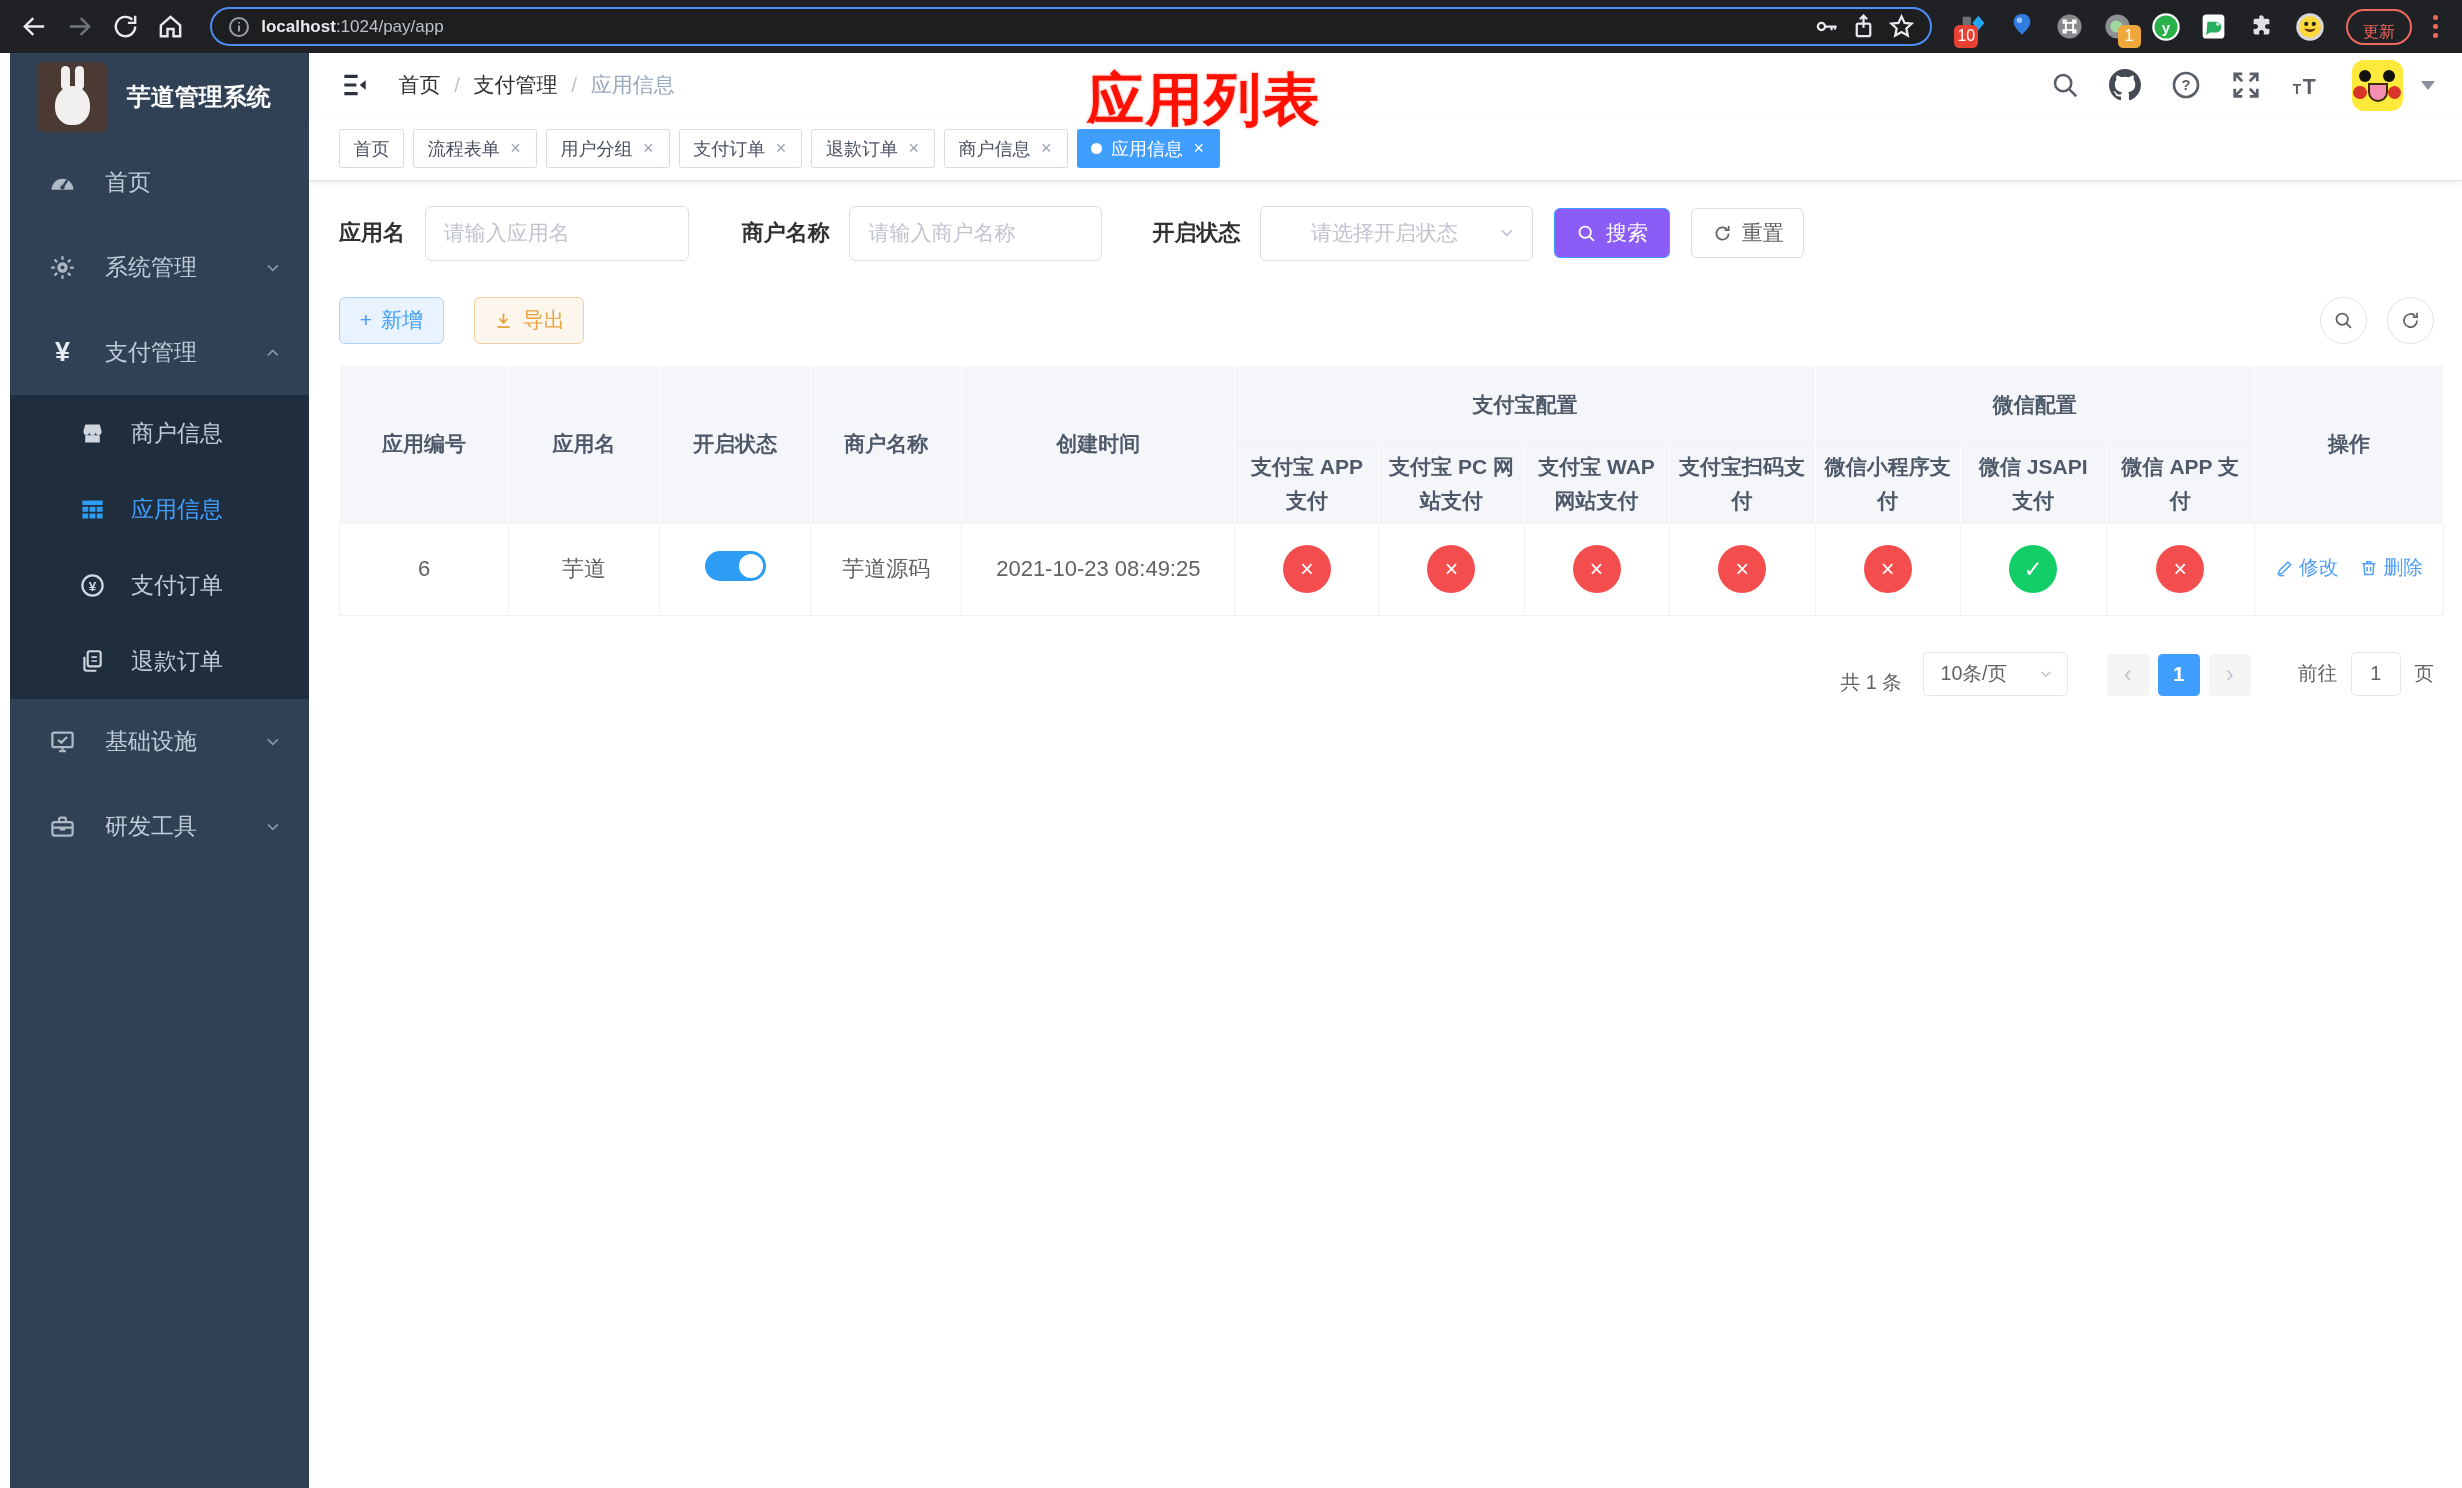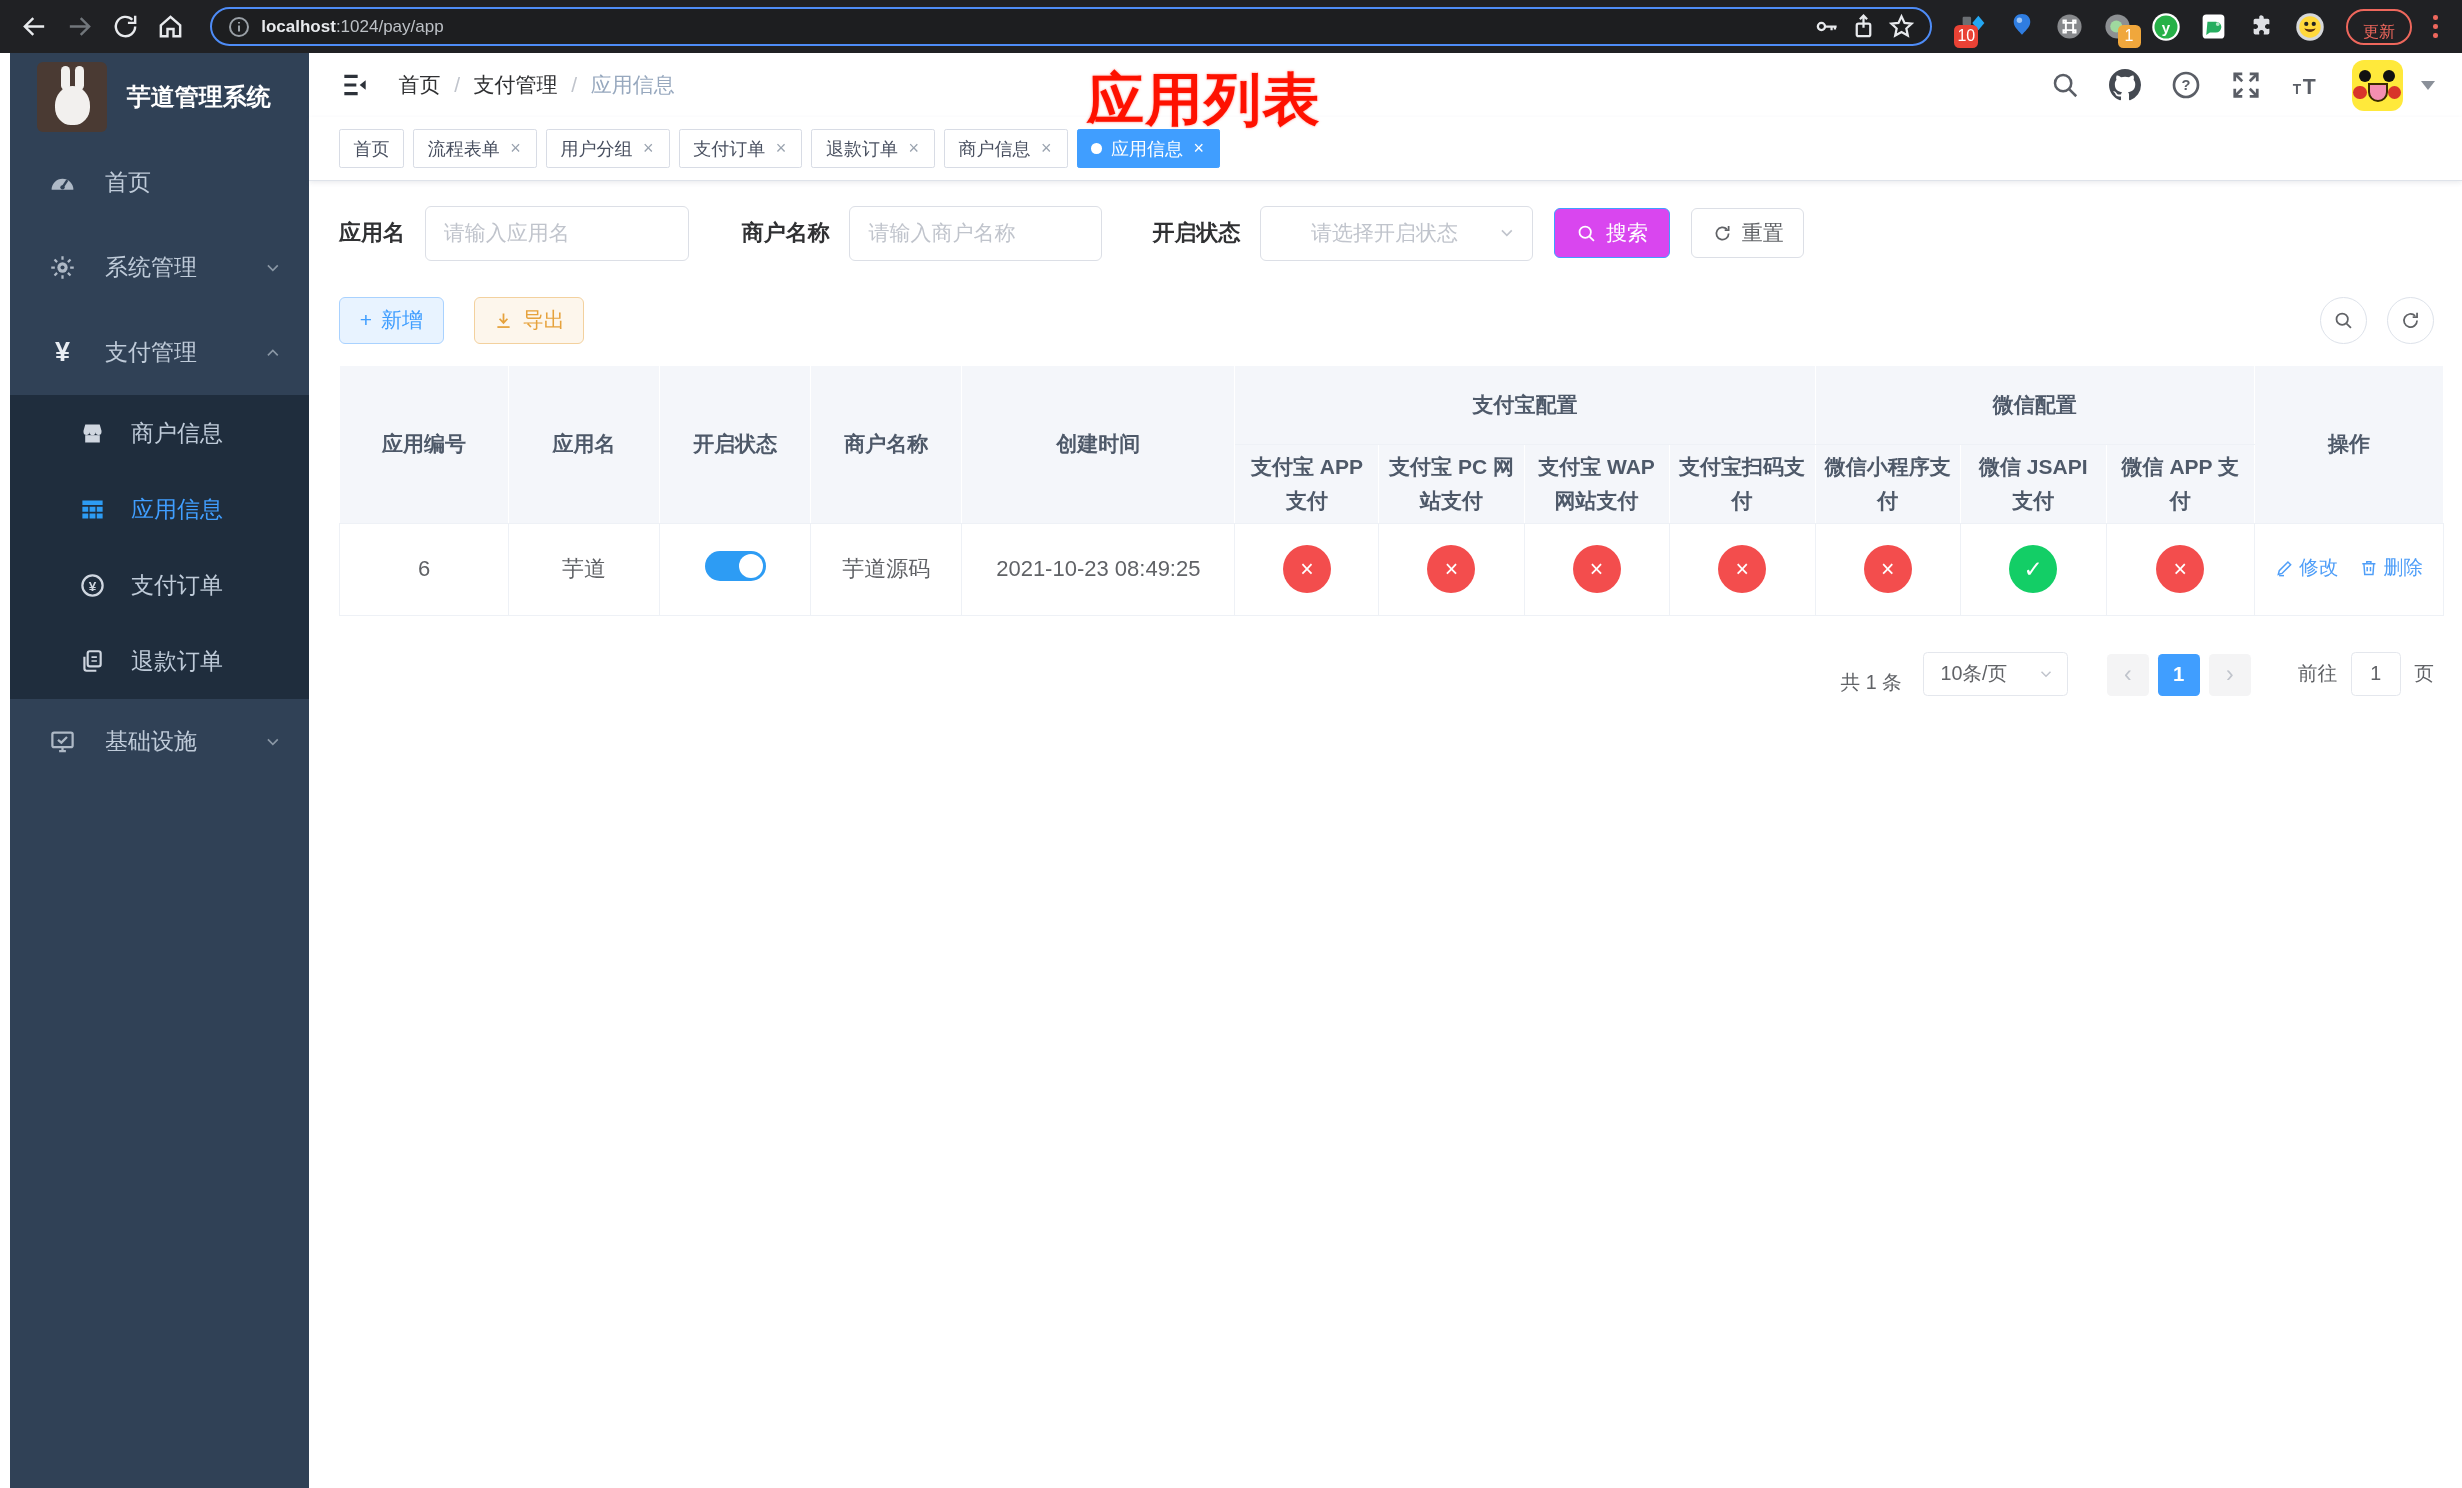--- a/index.html
+++ b/index.html
@@ -85,21 +85,21 @@
   .text-input { width:264px; height:55px; border:1.5px solid #dcdfe6; border-radius:6px; padding:0 18px;
     font-size:21px; color:#606266; outline:none; background:#fff; }
   .text-input::placeholder { color:#c0c4cc; }
   .text-input.merchant { width:253px; }
   .select-box { width:273px; height:55px; border:1.5px solid #dcdfe6; border-radius:6px; padding:0 15px 0 18px;
     display:flex; align-items:center; justify-content:space-between; cursor:pointer; background:#fff; }
   .select-box .ph { font-size:21px; color:#c0c4cc;margin-left:32px; }
   .gap1 { width:53px; } .gap2 { width:50px; }
   .btn { display:inline-flex; align-items:center; justify-content:center; gap:9px; border-radius:6px;
     font-size:21px; cursor:pointer; white-space:nowrap; }
-  .btn-search { background:#d946ef; color:#fff; height:50px; padding:0 21px; border:1.5px solid #409eff; margin-left:21px; }
+  .btn-search { background:#8b5cf6; color:#fff; height:50px; padding:0 21px; border:1.5px solid #409eff; margin-left:21px; }
   .btn-reset { background:#fff; color:#606266; height:50px; padding:0 19.7px; border:1.5px solid #dcdfe6; margin-left:21px; }
   .actions { display:flex; align-items:center; margin-top:36px; }
   .btn-add { background:#e8f3ff; border:1.5px solid #a9d2ff; color:#409eff; height:47px; padding:0 19.7px; }
   .btn-export { background:#fdf6ec; border:1.5px solid #f3d19e; color:#e6a23c; height:47px; padding:0 18px; margin-left:30px; }
   .tool-circles { margin-left:auto; display:flex; gap:19.7px; }
   .circle-btn { width:47px; height:47px; border-radius:50%; border:1.5px solid #dde2ea; background:#fff;
     display:flex; align-items:center; justify-content:center; cursor:pointer; }
 
   
   .grid { width:2105px; margin-top:21px; border-collapse:collapse; table-layout:fixed; }
@@ -350,20 +350,32 @@
               <path d="M8 10.5l3 2.5 5-5" stroke="#aeb9c6" stroke-width="2" fill="none"></path>
               <path d="M9 20.5h6M12 17v3.5" stroke="#aeb9c6" stroke-width="2"></path>
             </svg>
         </span>
         <span class="mi-label">基础设施</span>
         <svg width="19.7" height="19.7" viewBox="0 0 24 24">
             <path d="M6 9l6 6 6-6" stroke="#8a97a5" stroke-width="2" fill="none"></path>
           </svg>
       </div>
 
+      <div class="menu-item">
+        <span class="mi-icon">
+          <svg width="27" height="27" viewBox="0 0 24 24">
+              <rect x="3" y="8" width="18" height="12" rx="2" stroke="#aeb9c6" stroke-width="2" fill="none"></rect>
+              <path d="M9 8V5.5A1.5 1.5 0 0 1 10.5 4h3A1.5 1.5 0 0 1 15 5.5V8M3 13h18M10.5 12v2.5h3V12" stroke="#aeb9c6" stroke-width="2" fill="none"></path>
+            </svg>
+        </span>
+        <span class="mi-label">研发工具</span>
+        <svg width="19.7" height="19.7" viewBox="0 0 24 24">
+            <path d="M6 9l6 6 6-6" stroke="#8a97a5" stroke-width="2" fill="none"></path>
+          </svg>
+      </div>
 
 
     </div>
   </div>
 
   <div class="main">
     <div class="annotation">应用列表</div>
 
     <div class="navbar">
       <span class="hamburger">

